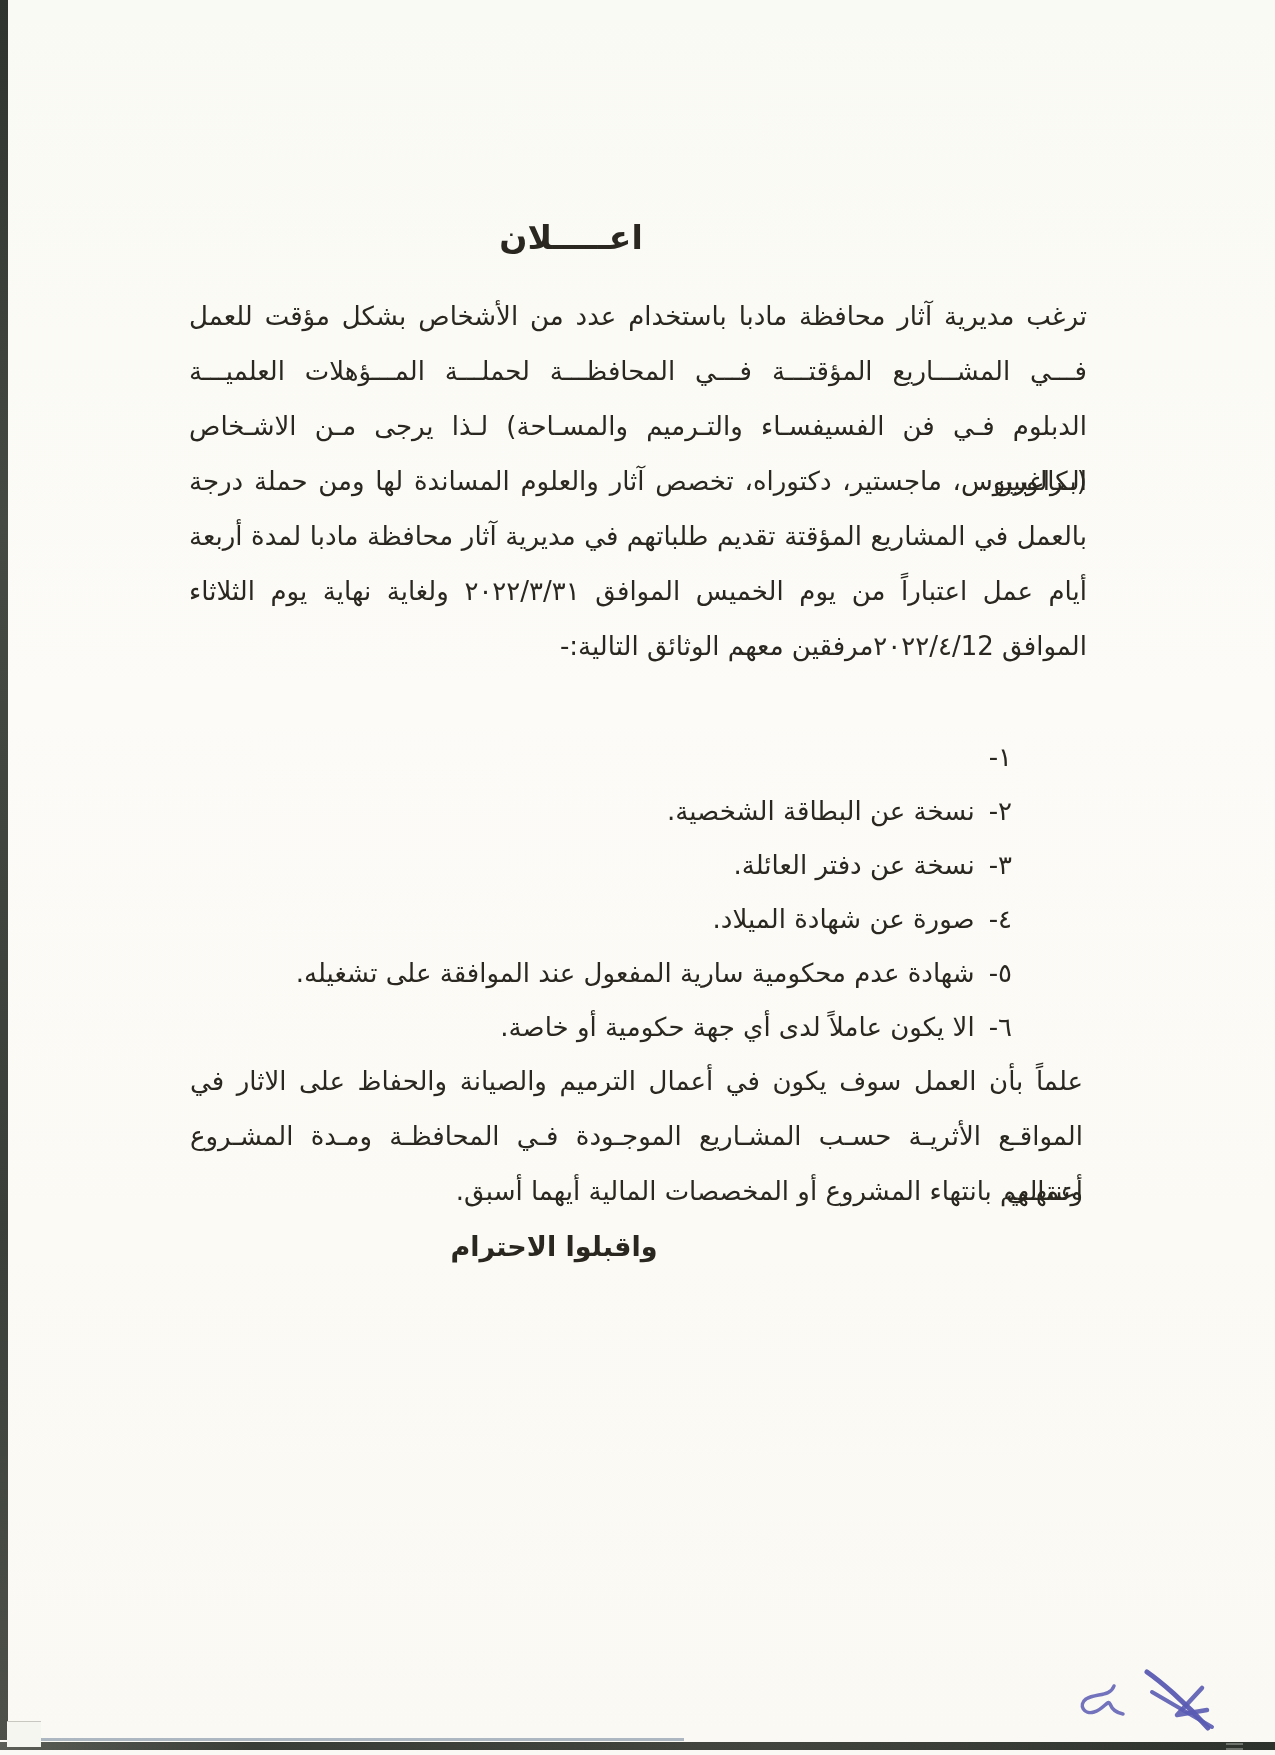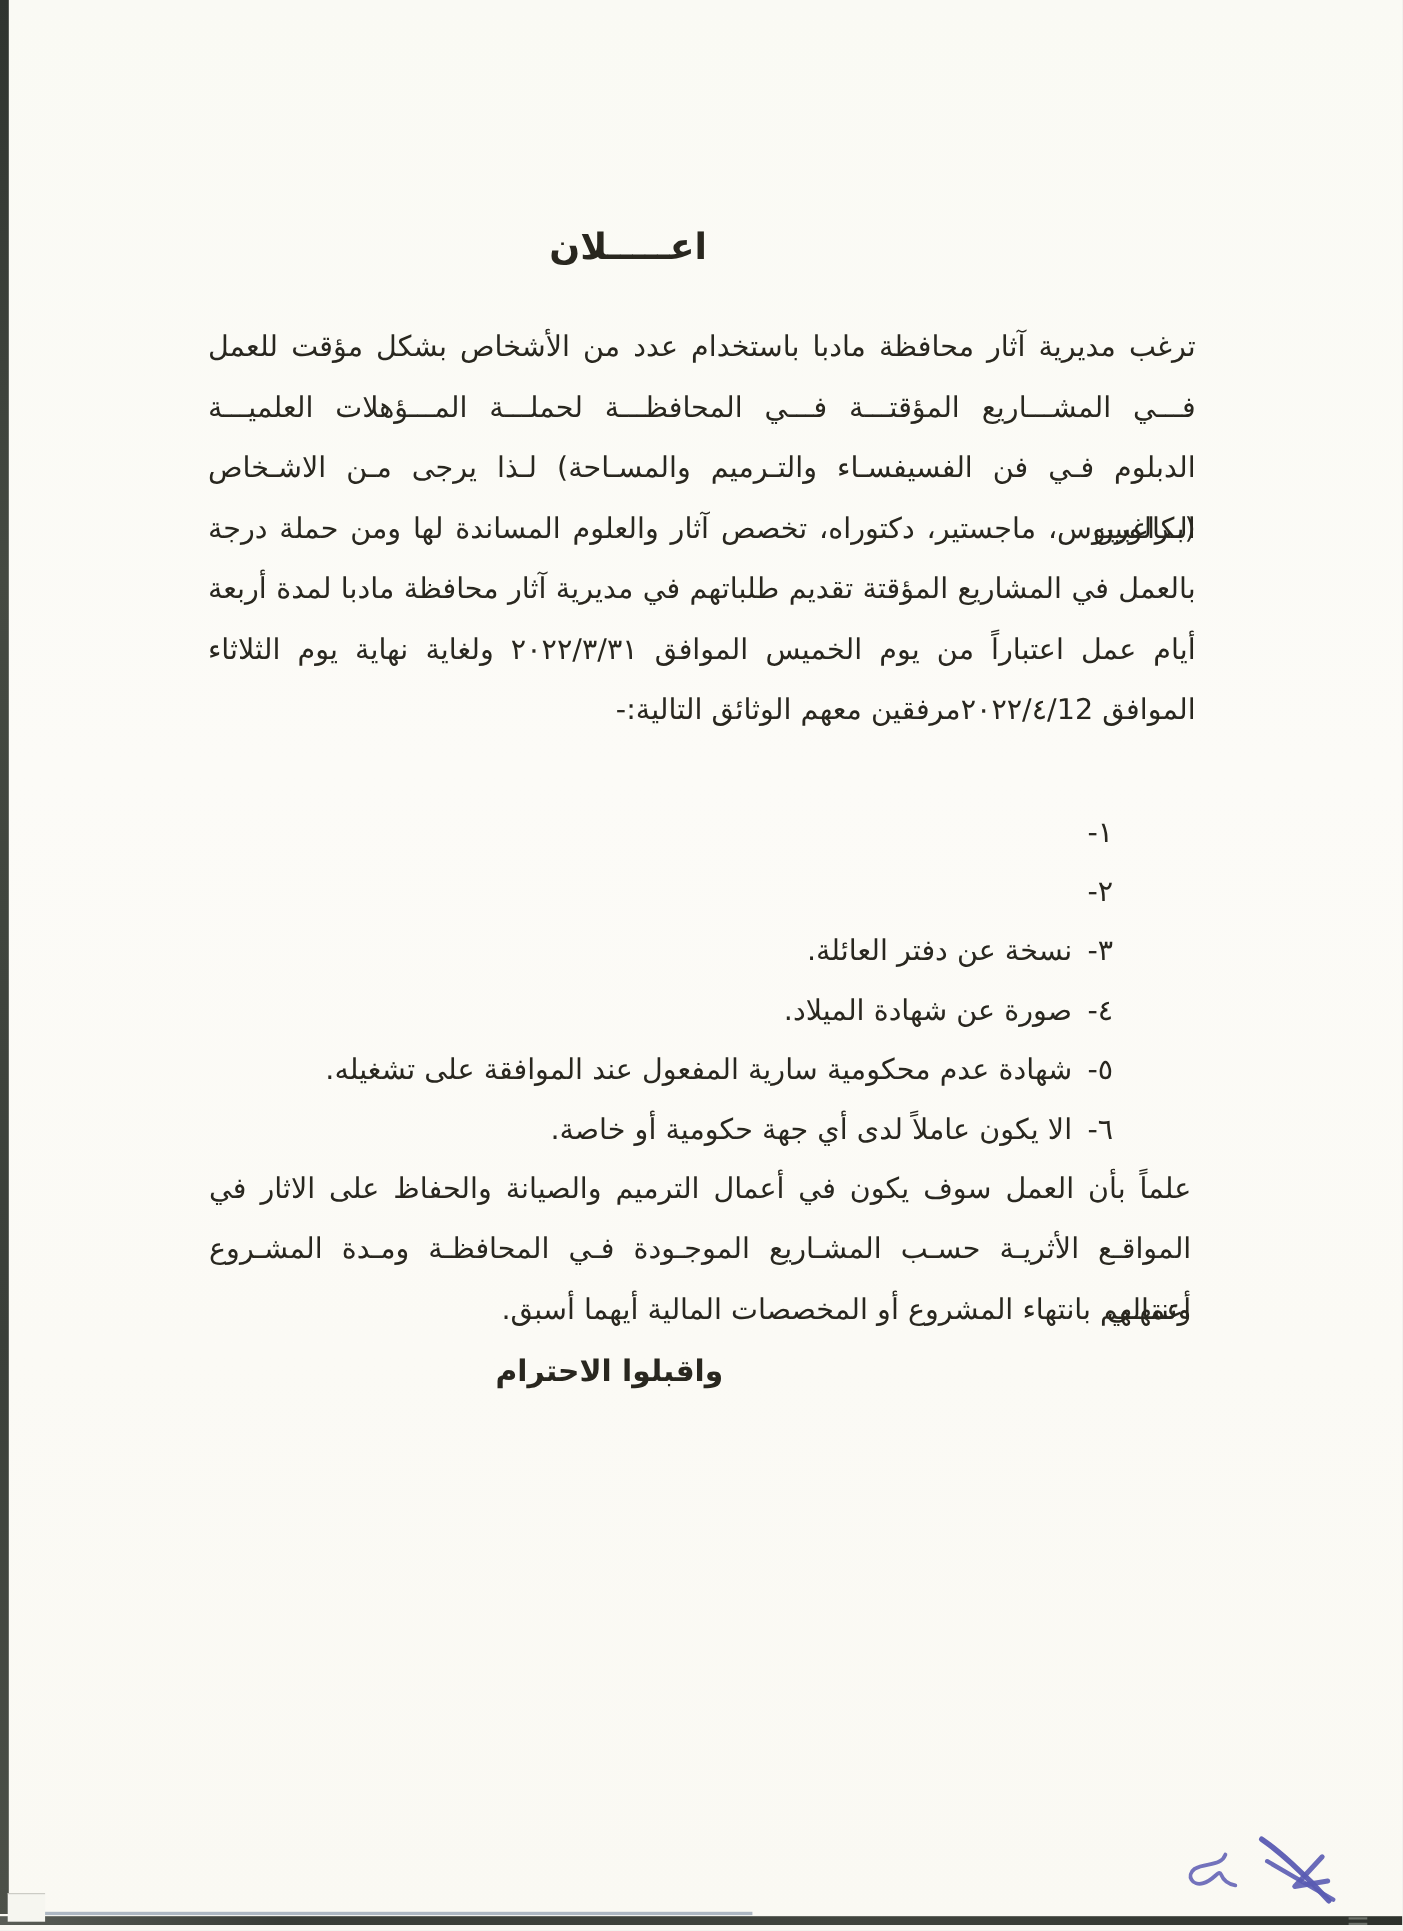--- a/index.html
+++ b/index.html
@@ -30,21 +30,21 @@
   }
   .scan-notch {
     position:absolute; left:7px; bottom:8px; width:34px; height:25px;
     background:#f6f6f0; border-top:1px solid #c8c8c0;
   }
   .equals-mark { position:absolute; left:1226px; bottom:4px; width:17px; height:8px; }
   .equals-mark .bar { width:17px; height:2px; background:#6d726b; margin-bottom:3px; }
 
   
   .title {
-    position:absolute; top:204px; right:186px; width:900px;
+    position:absolute; top:218px; right:186px; width:900px;
     text-align:center; font-size:33px; font-weight:bold;
     transform:translateX(-68px); letter-spacing:1px;
   }
   .para1 {
     position:absolute; top:289px; right:188px; width:898px; font-size:26px;
   }
   .ln { height:55px; line-height:55px; text-align:justify; text-align-last:justify; }
   .ln.last { text-align-last:right; }
 
   .req-list { position:absolute; top:730px; right:263px; width:830px; font-size:26px; }
@@ -88,20 +88,21 @@
     <div class="ln">أيام عمل اعتباراً من يوم الخميس الموافق ٢٠٢٢/٣/٣١ ولغاية نهاية يوم الثلاثاء</div>
     <div class="ln last">الموافق ٢٠٢٢/٤/12مرفقين معهم الوثائق التالية:-</div>
   </div>
 
   <div class="req-list">
     <div class="req-row">
       <span class="req-num">١-</span>
     </div>
     <div class="req-row">
       <span class="req-num">٢-</span>
+      <span class="req-txt">نسخة عن البطاقة الشخصية.</span>
     </div>
     <div class="req-row">
       <span class="req-num">٣-</span>
       <span class="req-txt">نسخة عن دفتر العائلة.</span>
     </div>
     <div class="req-row">
       <span class="req-num">٤-</span>
       <span class="req-txt">صورة عن شهادة الميلاد.</span>
     </div>
     <div class="req-row">

